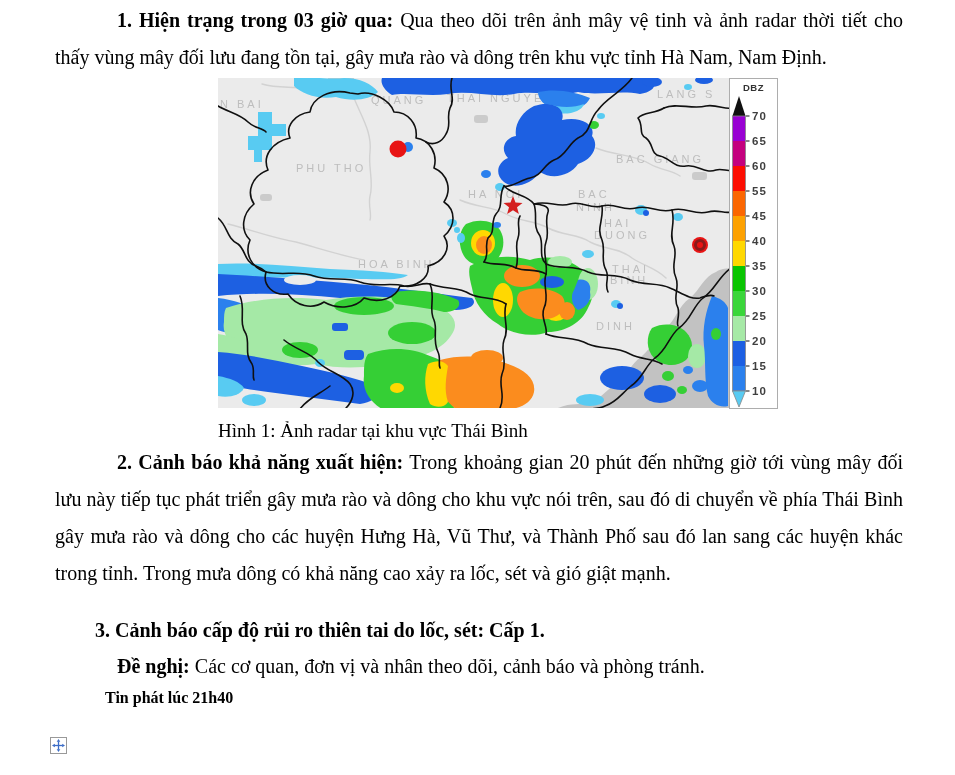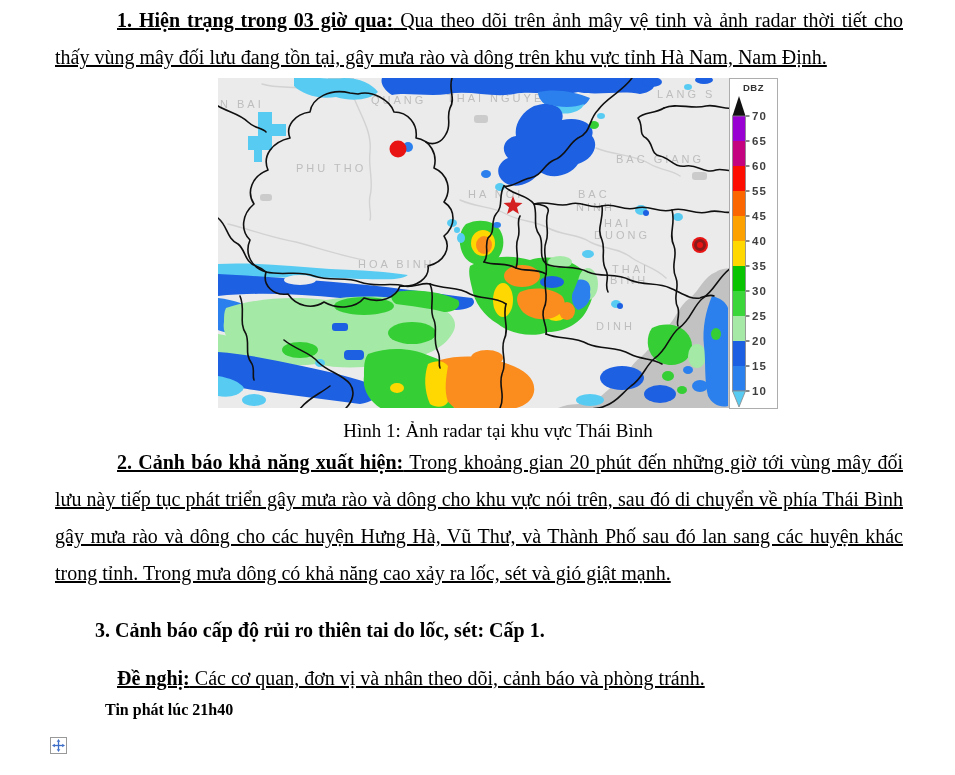--- a/index.html
+++ b/index.html
@@ -1,25 +1,25 @@
 <!DOCTYPE html>
 <html><head>
 <meta charset="utf-8">
 <style>
   html,body{margin:0;padding:0;width:955px;height:775px;overflow:hidden;background:#ffffff;}
   body{font-family:"Liberation Serif", serif;color:#000;position:relative;}
   .para{margin:0 52px 0 55px;font-size:20px;line-height:37px;text-align:justify;}
-  .indent{text-indent:62px;text-decoration:underline;}
+  .indent{text-indent:62px;}
   .p1{margin-top:2px;}
   .p2{margin-top:0;}
   .p3{margin-top:20px;text-indent:40px;text-align:left;}
-  .p4{margin-top:12px;line-height:34px;text-align:left;}
+  .p4{margin-top:0;line-height:34px;text-align:left;}
   .p5{margin:0 52px 0 105px;font-size:16px;line-height:30px;font-weight:bold;text-align:left;}
   .figure{position:relative;width:560px;height:331px;margin:2px 0 0 218px;}
-  .caption{width:560px;margin:9px 0 0 218px;text-align:center;font-size:19px;line-height:26px;}
+  .caption{width:560px;margin:9px 0 0 218px;text-align:left;font-size:19px;line-height:26px;}
   b{font-weight:bold;}
   .mlabel{font-family:"Liberation Sans",sans-serif;font-size:11px;letter-spacing:3px;fill:#bdbdbd;}
   .mlabel-sm{font-family:"Liberation Sans",sans-serif;font-size:9px;letter-spacing:2px;fill:#c3c3c3;}
   .tick{font-family:"Liberation Sans",sans-serif;font-size:11.5px;font-weight:700;fill:#3f3f3f;letter-spacing:1px;}
   .dbz{font-family:"Liberation Sans",sans-serif;font-size:9.5px;font-weight:700;fill:#333;letter-spacing:.5px;}
   .border{fill:none;stroke:#101010;stroke-width:1.6;stroke-linecap:round;stroke-linejoin:round;}
   .river{fill:none;stroke:#d2d2d2;stroke-width:1.4;stroke-linecap:round;}
   .c-cy{fill:#58CBF2;} .c-b1{fill:#1D60E2;} .c-b2{fill:#2B80ED;}
   .c-gr{fill:#35CF35;} .c-pg{fill:#A5E9A6;} .c-ye{fill:#FFD801;} .c-or{fill:#FB8C1E;}
   .c-urb{fill:#cbcbcb;}

